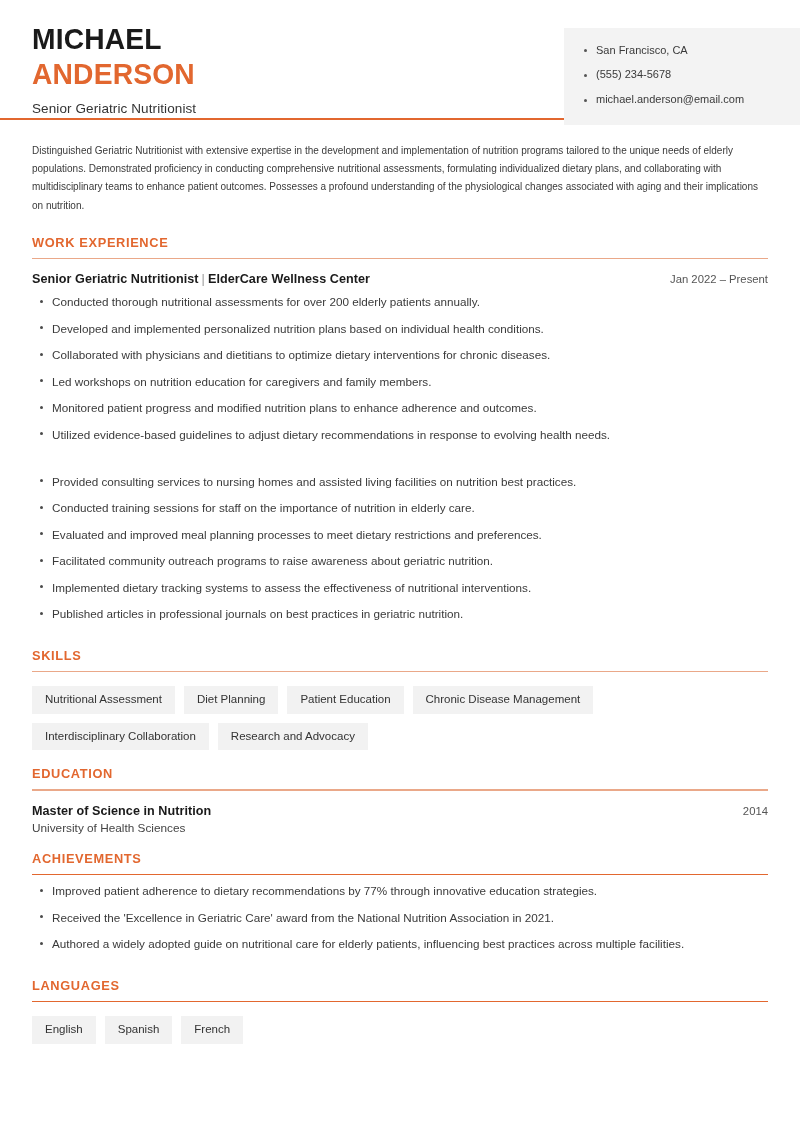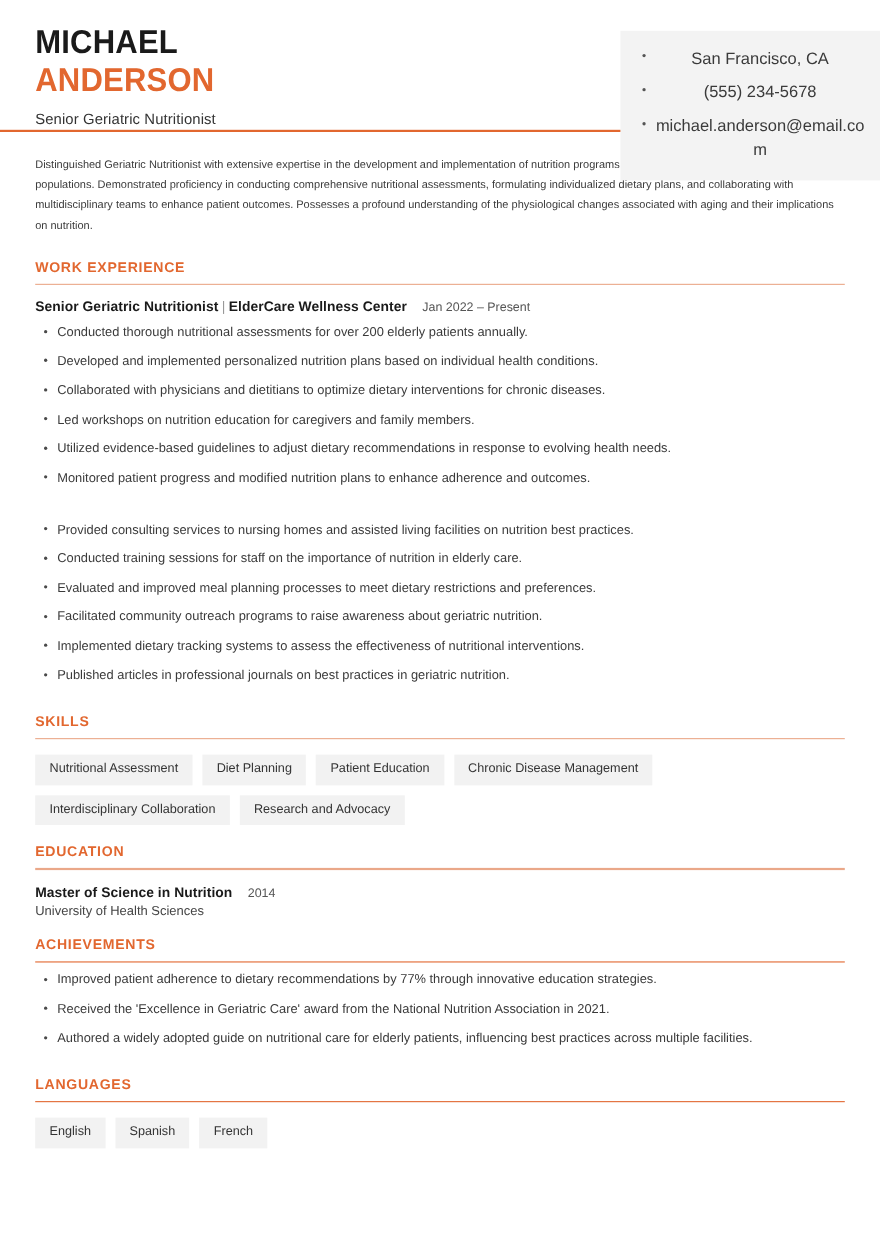--- a/index.html
+++ b/index.html
@@ -63,26 +63,25 @@
     padding: 10px 0 12px 0;
     box-sizing: border-box;
   }
   .contact-list {
     list-style: none;
     margin: 0;
     padding: 0 14px 0 20px;
   }
   .contact-list li {
     position: relative;
-    font-size: 15px;
+    font-size: 11px;
     color: #3a3a3a;
     line-height: 1.45;
     padding: 4.5px 0 4.5px 12px;
     word-break: break-word;
-    text-align: center;
   }
   .contact-list li::before {
     content: "";
     position: absolute;
     left: 0;
     top: 11px;
     width: 3px;
     height: 3px;
     background: #555;
     border-radius: 50%;
@@ -119,20 +118,21 @@
     margin-top: 8px;
     height: 1.5px;
     background: #eaa889;
   }
   .section-rule.strong { background: #E2672F; }
 
   
   .entry { padding-top: 13px; }
   .entry-head {
     display: flex;
+    justify-content: space-between;
     align-items: baseline;
   }
   .entry-heading {
     font-size: 12.6px;
     font-weight: bold;
     color: #1a1a1a;
     letter-spacing: 0.05px;
   }
   .sep {
     font-weight: normal;
@@ -228,22 +228,22 @@
           <div class="entry-heading">
             <span>Senior Geriatric Nutritionist</span><span class="sep">|</span><span>ElderCare Wellness Center</span>
           </div>
           <div class="entry-date">Jan 2022 – Present</div>
         </div>
         <ul class="bullets">
           <li>Conducted thorough nutritional assessments for over 200 elderly patients annually.</li>
           <li>Developed and implemented personalized nutrition plans based on individual health conditions.</li>
           <li>Collaborated with physicians and dietitians to optimize dietary interventions for chronic diseases.</li>
           <li>Led workshops on nutrition education for caregivers and family members.</li>
+          <li>Monitored patient progress and modified nutrition plans to enhance adherence and outcomes.</li>
           <li>Utilized evidence-based guidelines to adjust dietary recommendations in response to evolving health needs.</li>
-          <li>Monitored patient progress and modified nutrition plans to enhance adherence and outcomes.</li>
         </ul>
       </div>
 
       <div class="entry">
         <ul class="bullets">
           <li>Provided consulting services to nursing homes and assisted living facilities on nutrition best practices.</li>
           <li>Conducted training sessions for staff on the importance of nutrition in elderly care.</li>
           <li>Evaluated and improved meal planning processes to meet dietary restrictions and preferences.</li>
           <li>Facilitated community outreach programs to raise awareness about geriatric nutrition.</li>
           <li>Implemented dietary tracking systems to assess the effectiveness of nutritional interventions.</li>

